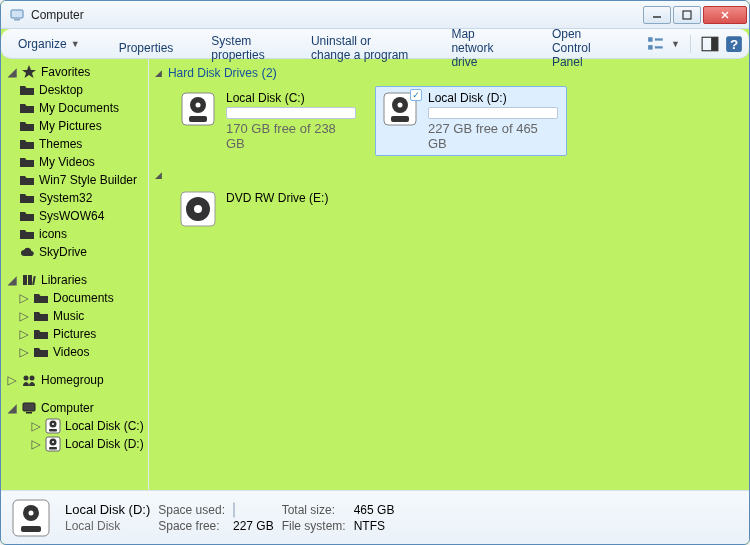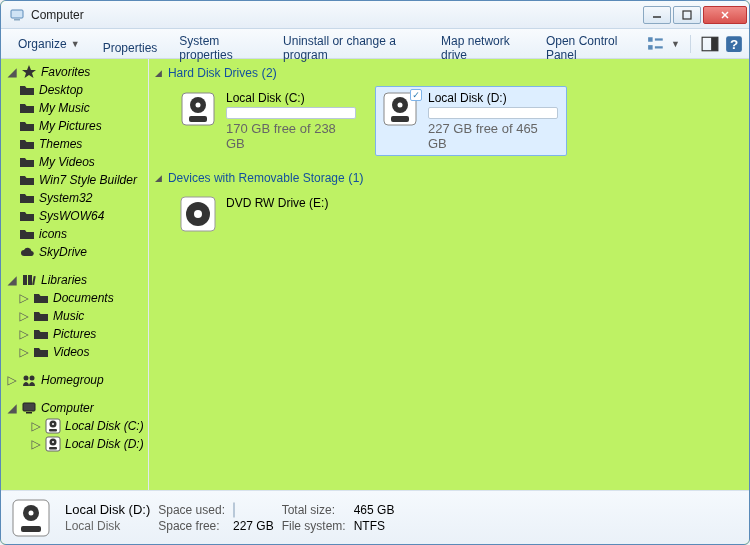--- a/index.html
+++ b/index.html
@@ -10,40 +10,40 @@
 
 .titlebar { height: 28px; background: linear-gradient(#f6fafd, #e6eef7); display: flex; align-items: center; padding: 0 2px 0 8px; border-bottom: 1px solid #c8d8e8; }
 .titlebar .icon { width: 16px; height: 16px; margin-right: 6px; }
 .titlebar .title { flex: 1; color: #222; }
 .win-controls { display: flex; gap: 0; }
 .win-btn { width: 28px; height: 18px; border: 1px solid #8aa8c2; background: linear-gradient(#f4f8fc,#dbe8f4); display:flex; align-items:center; justify-content:center; border-radius:2px; margin-left:2px; cursor:pointer; }
 .win-btn.close { background: linear-gradient(#f08a85,#d9534f); border-color:#b33; color:#fff; width:44px; }
 .win-btn svg { width:10px; height:10px; }
 
 
-.toolbar { height: 30px; background: linear-gradient(#f8fbfe,#e9f1f9); border-bottom: 1px solid #d0dce8; display:flex; align-items:center; padding: 0 6px; gap: 2px; }
+.toolbar { height: 30px; background: linear-gradient(#f8fbfe,#e9f1f9); border-bottom: 1px solid #d0dce8; display:flex; align-items:center; padding: 0 6px; gap: 18px; border-radius: 10px; }
 .org-btn { padding: 3px 10px; border: 1px solid transparent; border-radius: 2px; color: #1a3e6e; cursor:pointer; display:flex; align-items:center; gap:4px; }
 .tb-link { padding: 3px 10px; color: #1a3e6e; cursor:pointer; border-radius:2px;margin-top:9px; }
 .tb-right { margin-left:auto; display:flex; gap:6px; align-items:center; }
 .tb-icon { width:18px; height:18px; cursor:pointer; display:flex; align-items:center; justify-content:center; }
 .tb-sep { width:1px; height:18px; background:#cad8e6; margin:0 4px; }
 
 
 .body { flex:1; display:flex; overflow:hidden; }
 
 
 .nav { width: 148px; border-right: 1px solid #e0e8f0; padding: 4px 0 4px 2px; overflow-y:auto; position:relative; }
 .nav-group { margin-bottom: 10px; }
 .nav-header, .nav-item { display:flex; align-items:center; padding: 1px 4px; gap:4px; cursor:pointer; white-space:nowrap; overflow:hidden; }
 .nav-header { font-weight: normal; }
 .nav-item { padding-left: 16px; }
 .nav-sub { padding-left: 28px; }
 .expander { width:10px; height:10px; display:inline-flex; align-items:center; justify-content:center; color:#555; }
 .nav-icon { width:16px; height:16px; flex-shrink:0; }
-.nav-label { color:#000;font-style:italic; }
+.nav-label { color:#000; }
 
 
 .content { flex:1; padding: 4px 6px; overflow:auto; }
 .section-head { display:flex; align-items:center; gap:6px; margin: 2px 0 6px 0; }
 .section-title { color:#13509e; font-size:13px; }
 .drives { display:flex; gap:10px; margin: 0 0 14px 18px; }
 .drive { display:flex; gap:10px; padding:4px 6px; width:192px; border:1px solid transparent; cursor:pointer; }
 .drive.selected { background:#ddeeff; border:1px solid #7eb4ea; border-radius:2px; position:relative; }
 .drive.selected .check { position:absolute; left:34px; top:2px; width:12px; height:12px; background:#fff; border:1px solid #7eb4ea; border-radius:2px; display:flex; align-items:center; justify-content:center; color:#2a7ab0; font-size:9px; }
 .drive-icon { width:36px; height:36px; flex-shrink:0; }
@@ -156,21 +156,21 @@
             <div class="nav-item">
               <span class="nav-icon"><svg viewBox="0 0 16 16">
                   <path d="M1 4h5l1.5 2H15v7H1z" fill="#333"></path>
                 </svg></span>
               <span class="nav-label">Desktop</span>
             </div>
             <div class="nav-item">
               <span class="nav-icon"><svg viewBox="0 0 16 16">
                   <path d="M1 4h5l1.5 2H15v7H1z" fill="#333"></path>
                 </svg></span>
-              <span class="nav-label">My Music</span>
+              <span class="nav-label">My Documents</span>
             </div>
             <div class="nav-item">
               <span class="nav-icon"><svg viewBox="0 0 16 16">
                   <path d="M1 4h5l1.5 2H15v7H1z" fill="#333"></path>
                 </svg></span>
               <span class="nav-label">My Pictures</span>
             </div>
             <div class="nav-item">
               <span class="nav-icon"><svg viewBox="0 0 16 16">
                   <path d="M1 4h5l1.5 2H15v7H1z" fill="#333"></path>
@@ -340,23 +340,20 @@
             <div class="drive-info">
               <span class="drive-name">Local Disk (D:)</span>
               <span class="drive-bar"><span class="drive-bar-fill" style="width:51%"></span></span>
               <span class="drive-free">227 GB free of 465 GB</span>
             </div>
           </div>
         </div>
 
       <div class="section-head">
         <span class="chev">◢</span>
-        <span class="section-title">
-          <span>Devices with Removable Storage</span> (<span>1</span>)
-        </span>
       </div>
 
       <div class="drives">
         <div class="drive">
           <span class="dvd-icon">
             <svg viewBox="0 0 36 36">
                 <rect x="1" y="1" width="34" height="34" rx="4" fill="#fff" stroke="#999"></rect>
                 <circle cx="18" cy="18" r="12" fill="#333"></circle>
                 <circle cx="18" cy="18" r="4" fill="#fff"></circle>
               </svg>

